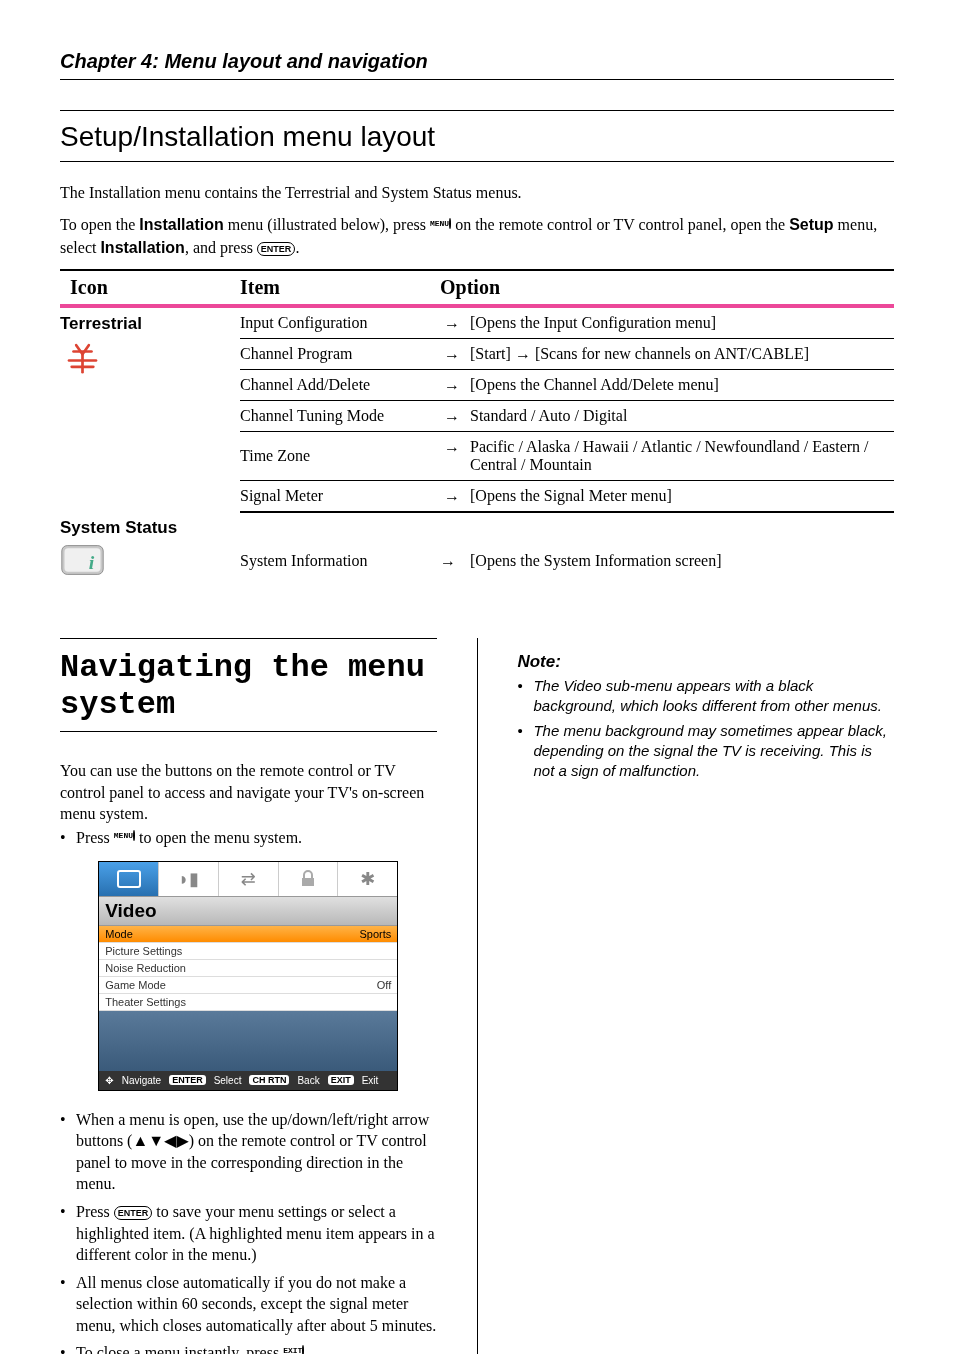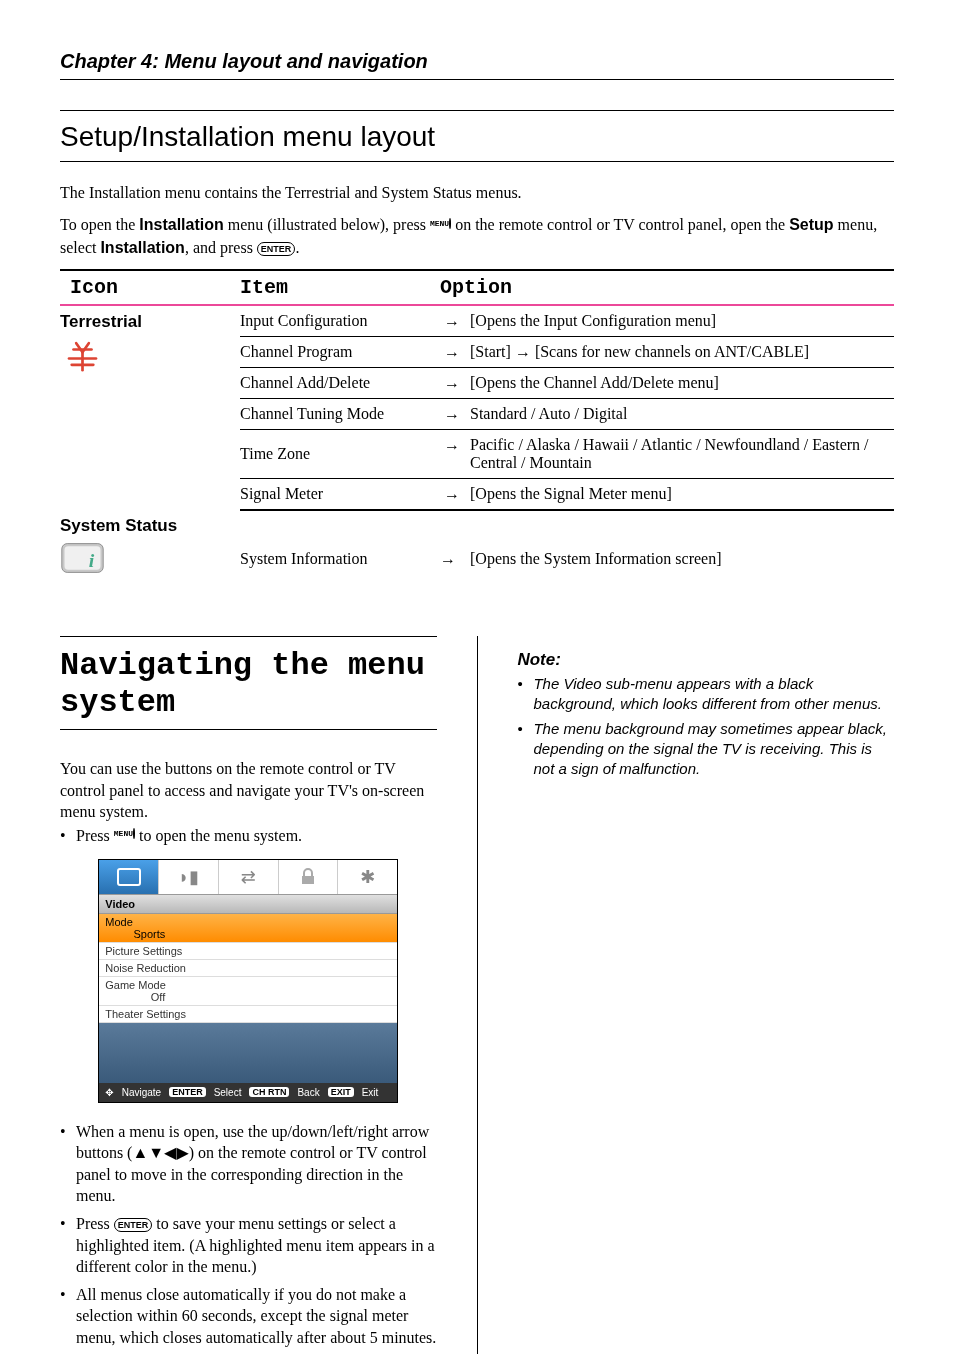--- a/index.html
+++ b/index.html
@@ -7,21 +7,21 @@
     .chapter-header { text-align: left; font-family: Arial, sans-serif; font-weight: bold; font-style: italic; font-size: 20px; margin-bottom: 6px; }
     .chapter-divider { border: none; border-top: 1px solid #000; margin-bottom: 30px; }
     .section-title { font-family: Arial, sans-serif; font-weight: normal; font-size: 28px; border-top: 1px solid #000; border-bottom: 1px solid #000; padding: 10px 0 8px 0; margin-bottom: 20px; }
     .intro-text { font-size: 16px; line-height: 1.4; margin-bottom: 10px; }
     .intro-text .bold-sans { font-family: Arial, sans-serif; font-weight: bold; }
     .menu-btn { display: inline-block; text-align: center; font-family: Liberation Mono, monospace; font-size: 8px; font-weight: bold; vertical-align: middle; position: relative; top:-3px; }
     .menu-btn .circle { width: 10px; height: 10px; border: 1px solid #000; border-radius: 50%; margin: 0 auto; }
     .enter-btn { display: inline-block; border: 1px solid #000; border-radius: 8px; font-size: 9px; font-family: Arial, sans-serif; font-weight: bold; padding: 0 3px; vertical-align: middle; }
     .table-wrap { margin-bottom: 30px; }
     table { width: 100%; border-collapse: collapse; font-size: 16px; }
-    .table-header td { font-family: Liberation Mono, monospace; font-weight: bold; font-size: 20px; border-top: 2px solid #000; border-bottom: 2px solid #ec4899; padding: 5px 0; }
+    .table-header td { font-family: Liberation Serif, serif; font-weight: bold; font-size: 20px; border-top: 2px solid #000; border-bottom: 4px solid #ec4899; padding: 5px 0; }
     .cat-cell { font-family: Arial, sans-serif; font-weight: bold; font-size: 17px; vertical-align: top; padding-top: 6px; width: 180px; }
     .item-cell { border-bottom: 1px solid #000; padding: 6px 0; width: 200px; vertical-align: middle; }
     .arrow-cell { border-bottom: 1px solid #000; padding: 6px 4px; width: 30px; vertical-align: middle; }
     .option-cell { border-bottom: 1px solid #000; padding: 6px 0; vertical-align: middle; }
     .no-border { border-bottom: none !important; }
     .last-row td.item-cell, .last-row td.arrow-cell, .last-row td.option-cell { border-bottom: 2px solid #000; }
     .sys-row td { padding: 30px 0; }
     .icon-box { width: 45px; height: 36px; margin-top: 4px; display: block; }
     .two-col { display: flex; gap: 40px; }
     .left-col { width: 50%; }
@@ -33,23 +33,23 @@
     ul.bullets > li::before { content: "•"; position: absolute; left: 0; top: 0; }
     .note-title { font-family: Arial, sans-serif; font-weight: bold; font-style: italic; font-size: 17px; margin-top: 14px; margin-bottom: 4px; }
     ul.note-list { list-style: none; padding: 0; }
     ul.note-list > li { position: relative; padding-left: 16px; font-style: italic; font-family: Arial, sans-serif; font-size: 15px; line-height: 1.35; margin-bottom: 4px; }
     ul.note-list > li::before { content: "•"; position: absolute; left: 0; top: 0; font-style: normal; }
     .menu-screenshot { width: 300px; margin: 12px auto 18px auto; border: 1px solid #000; font-family: Arial, sans-serif; }
     .menu-top-icons { display: flex; background: #fff; }
     .menu-top-icons .mi { flex: 1; height: 34px; display: flex; align-items: center; justify-content: center; border-right: 1px solid #ccc; font-size: 18px; color: #888; }
     .menu-top-icons .mi.active { background: linear-gradient(#4aa0e8, #2870b0); color: #fff; }
     .menu-top-icons .mi:last-child { border-right: none; }
-    .menu-label { background: linear-gradient(#e0e0e0, #b8b8b8); font-weight: bold; font-size: 11px; padding: 3px 6px; border-top: 1px solid #999; border-bottom: 1px solid #999; }
+    .menu-label { background: linear-gradient(#e0e0e0, #b8b8b8); font-weight: bold; font-size: 19px; padding: 3px 6px; border-top: 1px solid #999; border-bottom: 1px solid #999; }
     .menu-rows { background: #fff; }
-    .menu-row { display: flex; font-size: 11px; padding: 2px 6px; border-bottom: 1px solid #ddd; color: #333; flex-direction: column; }
+    .menu-row { display: flex; font-size: 11px; padding: 2px 6px; border-bottom: 1px solid #ddd; color: #333; }
     .menu-row .mlabel { flex: 1; }
     .menu-row .mval { text-align: right; width: 60px; }
     .menu-row.highlight { background: linear-gradient(#ffb347, #ff8c00); color: #000; }
     .menu-spacer { height: 60px; background: linear-gradient(#5a7a9a, #3a5a7a); }
     .menu-footer { background: #333; color: #fff; font-size: 10px; padding: 4px 6px; display: flex; gap: 8px; align-items: center; }
     .menu-footer .badge { background: #fff; color: #000; border-radius: 3px; padding: 0 3px; font-weight: bold; font-size: 9px; }
     .col-divider { width: 1px; background: #000; }
     .antenna-icon { filter: none; }
   </style>
 </head>

